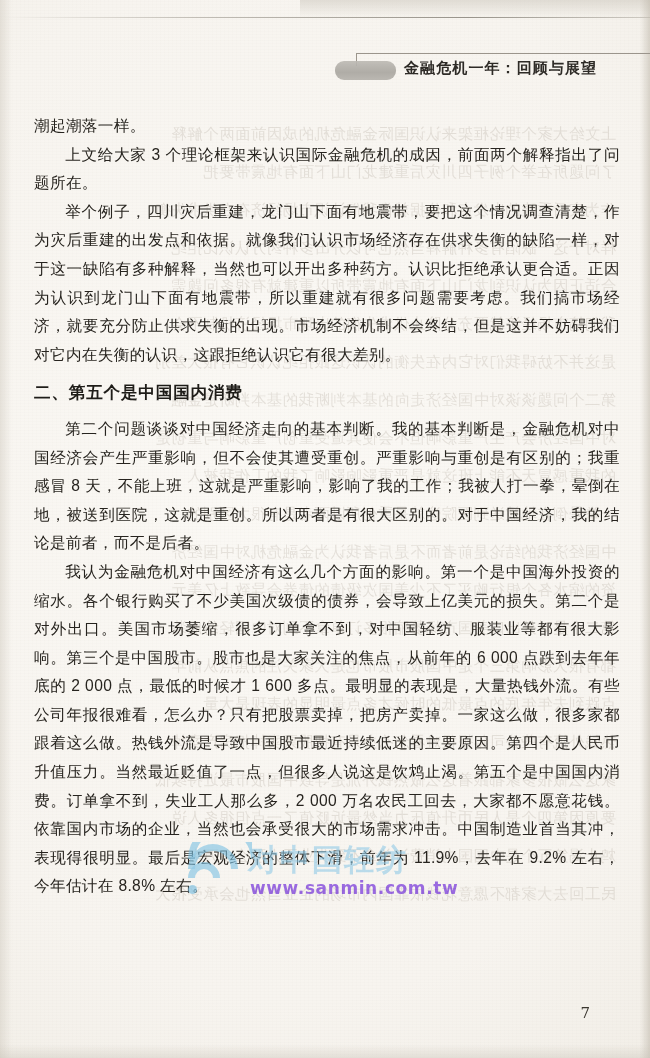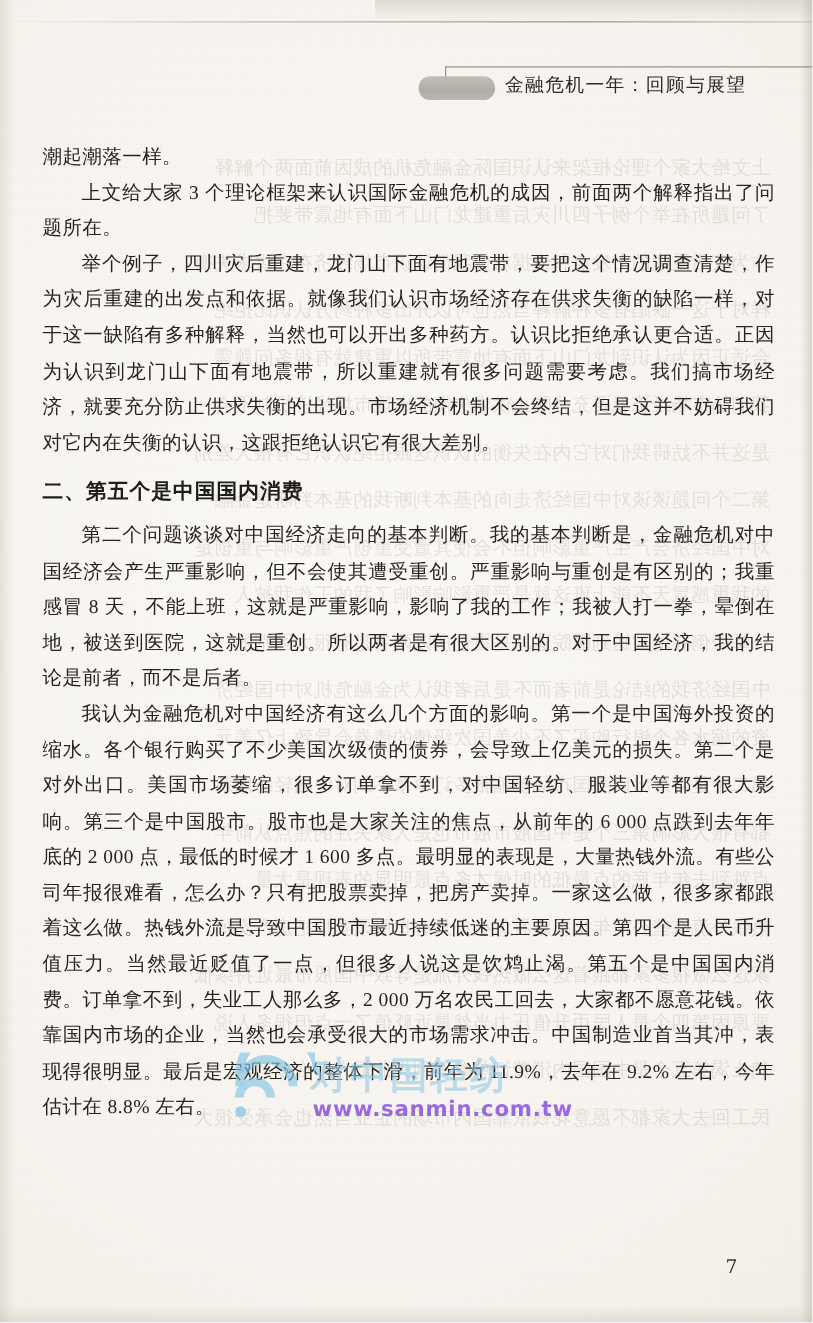--- a/index.html
+++ b/index.html
@@ -117,35 +117,35 @@
     height: 19px;
     border-radius: 9px;
     background: linear-gradient(180deg, #bdbab4, #a9a6a0 60%, #b5b2ac);
     opacity: .92;
   }
   .header-title {
     position: absolute;
     left: 404px;
     top: 7px;
     font-family: "DejaVu Sans", "Liberation Sans", sans-serif;
-    font-weight: 400;
+    font-weight: 700;
     font-size: 15px;
     letter-spacing: 1.1px;
     color: #2e2b27;
     white-space: nowrap;
   }
 
   
   .body-text {
     position: absolute;
     left: 34px;
     top: 112px;
     width: 586px;
     color: #27241f;
-    font-family: Liberation Serif, serif;
+    font-family: Liberation Sans, sans-serif;
     font-size: 15.6px;
     line-height: 28.6px;
     letter-spacing: .35px;
     text-align: justify;
     text-justify: inter-character;
   }
   .body-text p {
     margin: 0;
     text-indent: 0;
   }

